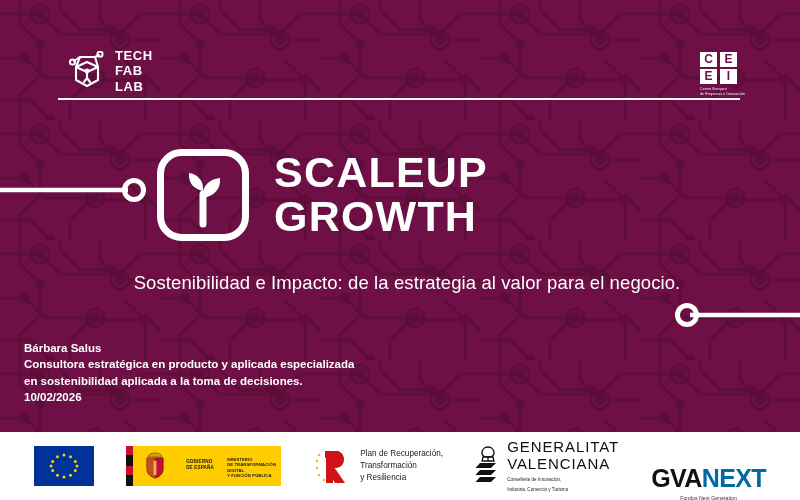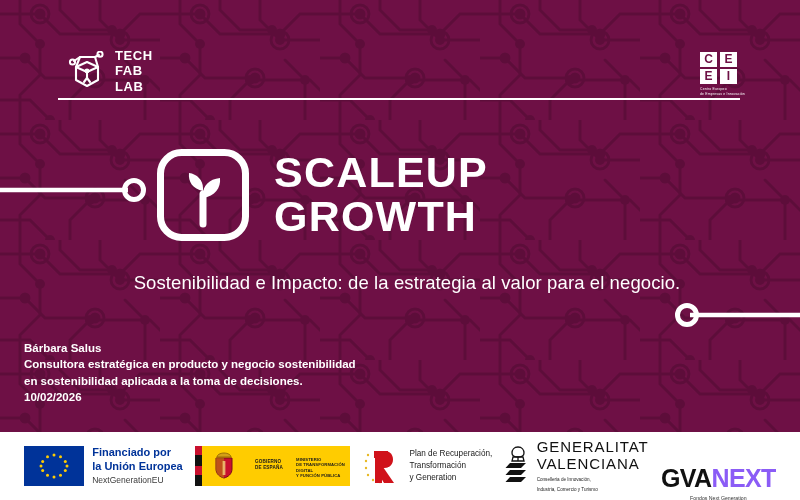--- a/index.html
+++ b/index.html
@@ -117,21 +117,21 @@
   #gva-text{display:flex;flex-direction:column;color:#111;}
   .gva-l1,.gva-l2{font-size:15px;letter-spacing:.9px;line-height:1.12;}
   .gva-l3{font-size:4.6px;line-height:1.55;margin-top:3px;color:#222;}
   
   #gvanext-logo{flex-direction:column;align-items:center;}
   #gvanext-word{
     font-size:25px;font-weight:bold;letter-spacing:-.6px;line-height:1;
     display:flex;align-items:center;margin-top:44px;
   }
   #gvn-black{color:#111;}
-  #gvn-red{color:#8b5cf6;display:flex;align-items:center;}
+  #gvn-red{color:#0369a1;display:flex;align-items:center;}
   #gvanext-sub{
     font-size:5.2px;color:#333;line-height:1.6;text-align:center;margin-top:3px;
   }
 </style>
 </head>
 <body>
 
 <div id="slide">
 
   <svg id="circuit-bg" viewBox="0 0 800 432" preserveAspectRatio="none">
@@ -233,21 +233,21 @@
     <div id="brand-words">
       <span>SCALEUP</span>
       <span>GROWTH</span>
     </div>
   </div>
 
   <div id="subtitle">Sostenibilidad e Impacto: de la estrategia al valor para el negocio.</div>
 
   <div id="speaker">
     <div>Bárbara Salus</div>
-    <div>Consultora estratégica en producto y negocio sostenibilidad</div>
+    <div>Consultora estratégica en producto y aplicada especializada</div>
     <div>en sostenibilidad aplicada a la toma de decisiones.</div>
     <div>10/02/2026</div>
   </div>
 
   <div id="footer">
 
     <div class="foot-logo" id="eu-logo">
       <svg id="eu-flag" viewBox="0 0 60 40">
         <rect width="60" height="40" fill="#003399"></rect>
         <g fill="#ffcc00">
@@ -258,25 +258,20 @@
           <circle cx="41.3" cy="24.5" r="1.5"></circle>
             <circle cx="36.5" cy="29.3" r="1.5"></circle>
           <circle cx="30" cy="31" r="1.5"></circle>
             <circle cx="23.5" cy="29.3" r="1.5"></circle>
           <circle cx="18.7" cy="24.5" r="1.5"></circle>
             <circle cx="17" cy="20" r="1.5"></circle>
           <circle cx="18.7" cy="15.5" r="1.5"></circle>
             <circle cx="23.5" cy="10.7" r="1.5"></circle>
         </g>
       </svg>
-      <div id="eu-text">
-        <span class="eu-l1">Financiado por</span>
-        <span class="eu-l2">la Unión Europea</span>
-        <span class="eu-l3">NextGenerationEU</span>
-      </div>
     </div>
 
     <div class="foot-logo">
       <div id="gob-logo">
         <div id="gob-stripe"></div>
         <svg id="gob-shield" width="30" height="30" viewBox="0 0 30 30">
           <path d="M7 7 H23 V18 C23 23 19 26 15 27 C11 26 7 23 7 18 Z" fill="#c8102e" stroke="#7a0a1c" stroke-width="1"></path>
           <path d="M7 7 H15 V27 C11 26 7 23 7 18 Z" fill="#b8860b" opacity=".55"></path>
           <path d="M15 2 C19 2 22 4 22 6 H8 C8 4 11 2 15 2 Z" fill="#d4a017" stroke="#8a6100" stroke-width=".8"></path>
           <rect x="13.6" y="10" width="2.8" height="14" fill="#f2d27a" opacity=".8"></rect>
@@ -302,21 +297,21 @@
         </g>
         <path d="M12 5 H26 V12 H12 Z" fill="#d0121a"></path>
         <path d="M14 5 H22 C27 5 30 9 30 14 C30 19 27 22 22 22 H20 L31 37 H22 L13 22 V37 H14 V5 Z" fill="#d0121a"></path>
         <rect x="13" y="5" width="7" height="32" fill="#d0121a"></rect>
         <path d="M20 5 H23 C28 5 31 9 31 13.5 C31 18 28 21.5 23 21.5 H20 Z" fill="#d0121a"></path>
         <path d="M21 21 L32 37 H23 L16 25 Z" fill="#d0121a"></path>
       </svg>
       <div id="prtr-text">
         <span>Plan de Recuperación,</span>
         <span>Transformación</span>
-        <span>y Generation</span>
+        <span>y Resiliencia</span>
       </div>
     </div>
 
     <div class="foot-logo" id="gva-logo">
       <svg width="26" height="42" viewBox="0 0 26 42">
         <g stroke="#111" stroke-width="1.3" fill="none">
           <path d="M13 2 C9 2 7 5 7 8 C7 11 9 12 13 12 C17 12 19 11 19 8 C19 5 17 2 13 2 Z"></path>
           <path d="M8 12 H18 L19 16 H7 Z"></path>
           <path d="M13 12 V16"></path>
         </g>

